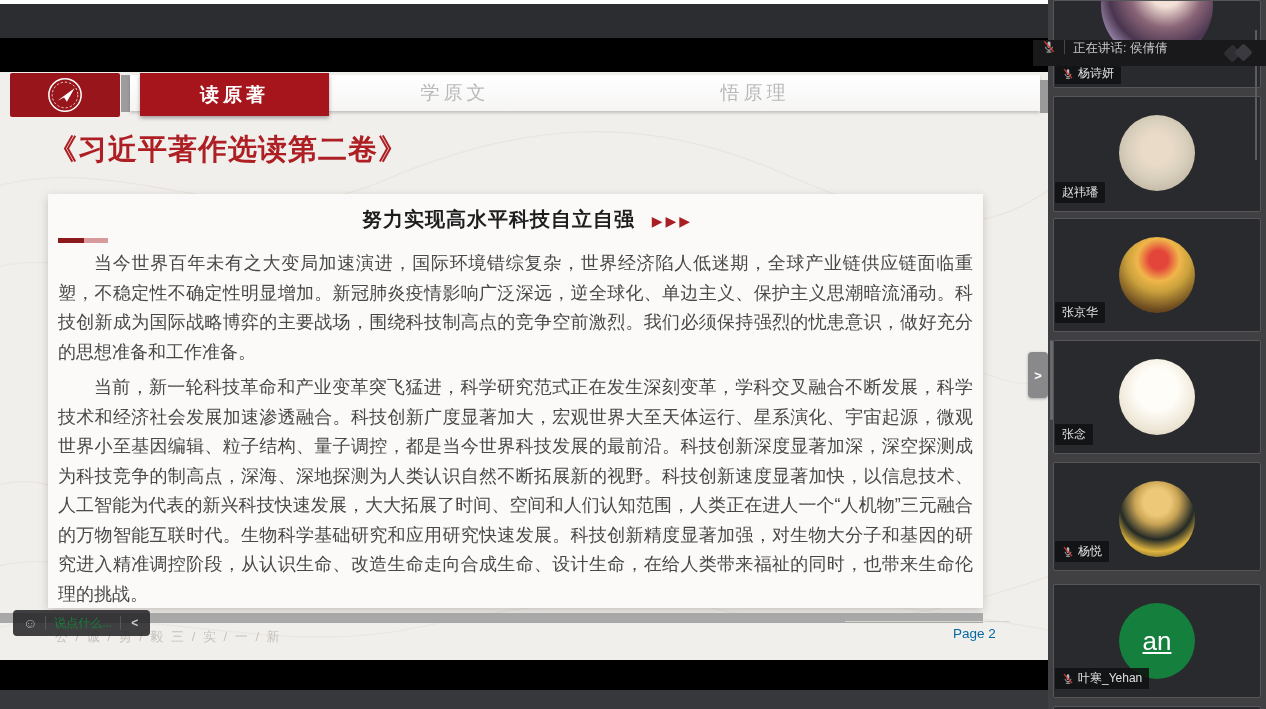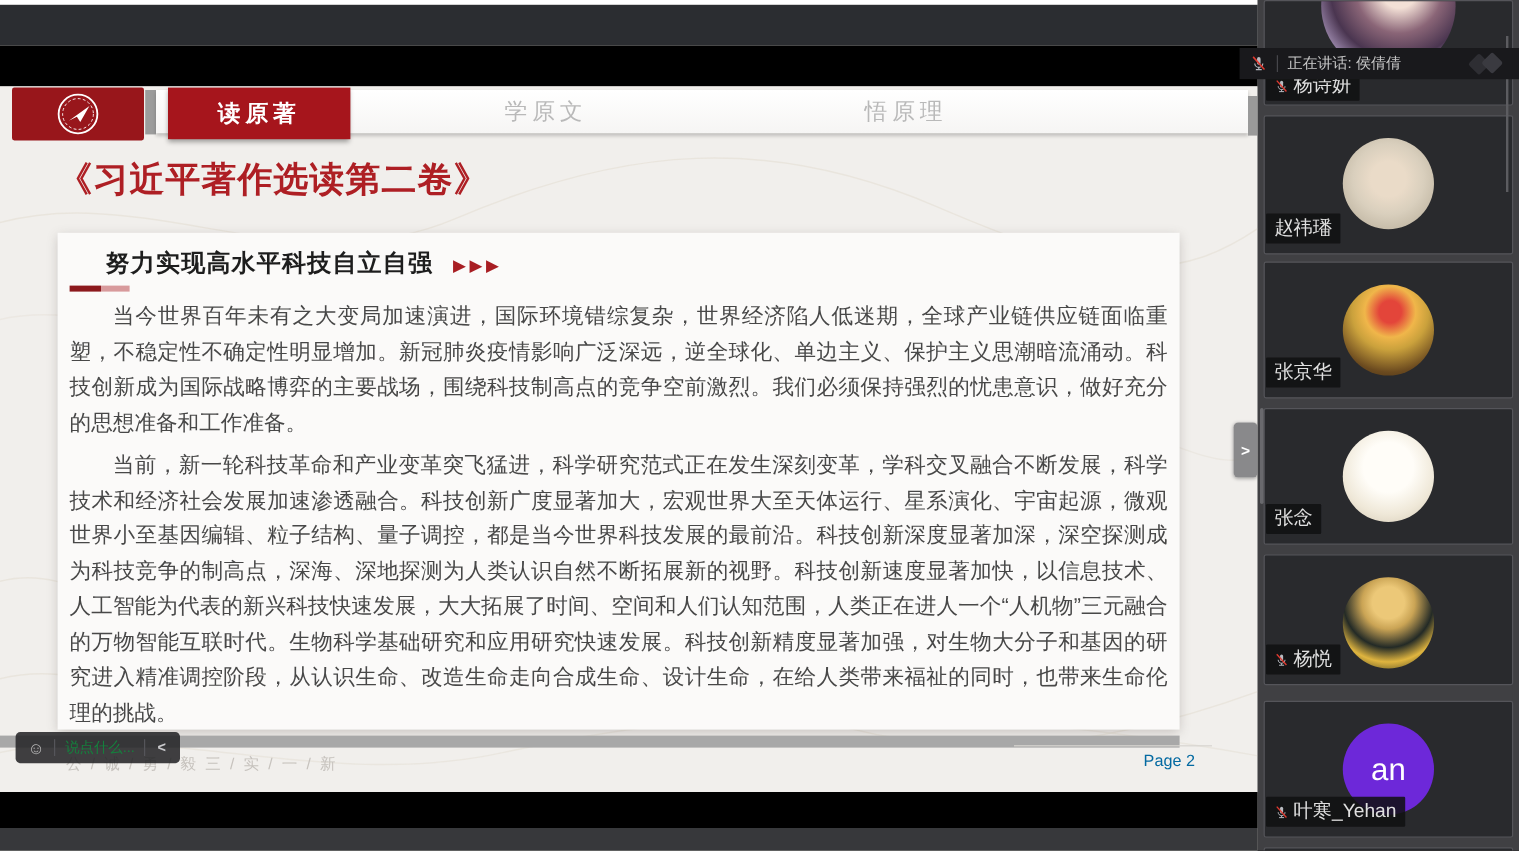--- a/index.html
+++ b/index.html
@@ -22,31 +22,31 @@
   
   .logo-block { position:absolute; left:10px; top:1px; width:110px; height:44px; background:#98161b; border-radius:2px;
                 display:flex; align-items:center; justify-content:center; }
   .emblem { width:38px; height:38px; }
   .strip-l { position:absolute; left:121px; top:3px; width:9px; height:37px; background:#9c9c9c; }
   .tab-white { position:absolute; left:130px; top:3px; width:910px; height:36px;
                background:linear-gradient(180deg,#ffffff,#f6f5f4); box-shadow:0 2px 3px rgba(0,0,0,.20); }
   .strip-r { position:absolute; left:1040px; top:8px; width:8px; height:33px; background:#9a9a9a; }
   .tab { position:absolute; display:flex; align-items:center; justify-content:center;
          font-size:19px; letter-spacing:4px; color:#b9b9b9; cursor:default; }
-  .tab.active { left:140px; top:1px; width:152px; height:43px; background:#a6151c; color:#ffffff; font-weight:bold;
+  .tab.active { left:140px; top:1px; width:189px; height:43px; background:#a6151c; color:#ffffff; font-weight:bold;
                 box-shadow:0 2px 4px rgba(0,0,0,.35); }
   .tab.t1 { left:380px; top:3px; width:150px; height:36px; }
   .tab.t2 { left:680px; top:3px; width:150px; height:36px; }
 
   .slide-title { position:absolute; left:48px; top:58px; font-size:29px; font-weight:bold; color:#ae1f24; letter-spacing:1px; }
 
   
   .card { position:absolute; left:48px; top:122px; width:935px; height:414px; background:#fbfaf9;
           box-shadow:0 3px 9px rgba(90,80,75,.28); overflow:hidden; }
-  .card-heading { padding:12px 16px 0 40px; font-size:20px; font-weight:bold; color:#1d1d1d; letter-spacing:1px; }
+  .card-heading { padding:12px 16px 0 40px; font-size:20px; font-weight:bold; color:#1d1d1d; letter-spacing:1px;text-align:center; }
   .card-heading .arrows { color:#a81e23; font-size:14px; letter-spacing:3px; margin-left:10px; }
   .underline { margin:5px 0 0 10px; width:50px; height:5px;
                background:linear-gradient(90deg,#8c191d 0 52%,#d89a9c 52% 100%); }
   .card p { margin:6px 10px 0; font-size:18px; line-height:29.5px; color:#484848; text-align:justify; text-indent:2em; }
 
   .gray-strip { position:absolute; left:0; top:541px; width:983px; height:10px; background:#a8a8a8; }
   .motto { position:absolute; left:55px; top:556px; font-size:13px; color:#c6c2bd; letter-spacing:2px; }
   .page-line { position:absolute; left:845px; top:549px; width:165px; height:1px; background:#d8d5d0; }
   .page-label { position:absolute; left:953px; top:554px; font-size:13.5px; color:#0369a1; }
 
@@ -68,31 +68,31 @@
   .tile.partial { top:706px; height:40px; }
   .av { position:absolute; top:18px; left:50%; width:76px; height:76px; margin-left:-38px; border-radius:50%; }
   .av-big { width:112px; height:112px; top:-52px; margin-left:-56px; }
   .av-anime  { background:radial-gradient(circle at 58% 38%,#f3e0d6 0 16%,#8a6577 38%,#4a3550 60%,#b5a2c9 82%,#8d7aa6 100%); }
   .av-astro  { background:radial-gradient(circle at 50% 45%,#eadbc8 0 26%,#d9cfbd 52%,#b0a692 100%); }
   .av-monkey { background:radial-gradient(circle at 52% 30%,#e3453a 0 14%,#f0b64a 32%,#caa13c 48%,#6b4a1f 76%,#3c2a10 100%); }
   .av-cat    { background:radial-gradient(circle at 50% 40%,#fffdf8 0 35%,#efe8d8 66%,#cfc4ae 100%); }
   .av-blonde { background:radial-gradient(circle at 50% 28%,#ecc878 0 20%,#caa455 33%,#232a26 56%,#e0b53f 74%,#15201a 100%); }
   .av-blue   { background:#4a7ed0; display:flex; align-items:center; justify-content:center; color:#fff; font-size:26px; }
   .badge { position:absolute; left:1px; bottom:8px; display:flex; align-items:center; gap:4px;
-           background:rgba(16,16,18,.86); color:#e0e0e0; font-size:16px; padding:2px 7px; border-radius:1px; }
+           background:rgba(16,16,18,.86); color:#e0e0e0; font-size:12px; padding:2px 7px; border-radius:1px; }
   .tile.tall-clip .badge { bottom:3px; }
   .mic-ico { display:inline-block; width:12px; height:12px; }
   .mic-ico svg { width:100%; height:100%; display:block; }
   .mic-ico.l { width:14px; height:14px; }
   .sb-thumb-l { position:absolute; left:2px;  top:340px; width:3px; height:80px;  background:#69696d; border-radius:2px; }
   .sb-thumb-r { position:absolute; left:207px; top:30px; width:2px; height:130px; background:#5c5c60; }
 
   
   .speaking-bar { position:absolute; left:1033px; top:40px; width:233px; height:26px; z-index:9;
-                  background:#19191c; display:flex; align-items:center; gap:8px; padding:0 9px; }
+                  background:#19191c; display:flex; gap:8px; padding:0 9px; }
   .speaking-bar .vdiv { width:1px; height:14px; background:#46464b; }
   .speaking-bar .lbl { color:#c9c9c9; font-size:12.5px; white-space:nowrap; }
   .watermark { position:absolute; right:8px; top:4px; width:34px; height:18px; }
   .watermark i { position:absolute; width:13px; height:13px; transform:rotate(45deg); border-radius:2px; }
   .watermark i:first-child { left:2px; top:3px; background:#2e2e33; }
   .watermark i:last-child  { left:13px; top:2px; background:#3a3a40; }
 </style>
 </head>
 <body>
 
@@ -203,21 +203,21 @@
                 <path d="M4.2 7.8c0 2.1 1.7 3.8 3.8 3.8s3.8-1.7 3.8-3.8" fill="none" stroke="#b9bcc2" stroke-width="1.1"></path>
                 <line x1="8" y1="11.6" x2="8" y2="13.6" stroke="#b9bcc2" stroke-width="1.1"></line>
                 <line x1="5.2" y1="13.8" x2="10.8" y2="13.8" stroke="#b9bcc2" stroke-width="1.1"></line>
                 <line x1="2.6" y1="1.6" x2="13.4" y2="13.6" stroke="#e03a30" stroke-width="1.5"></line>
               </svg>
             </span>
             <span>杨悦</span>
           </div>
         </div>
         <div class="tile" style="top: 584px; height: 114px;">
-          <div class="av av-blue" style="background: #6d28d9;">an</div>
+          <div class="av av-blue" style="background: #15803d; text-decoration: underline;">an</div>
           <div class="badge">
             <span class="mic-ico">
               <svg viewBox="0 0 16 16" xmlns="http://www.w3.org/2000/svg">
                 <rect x="6.3" y="1.8" width="3.4" height="7.4" rx="1.7" fill="#b9bcc2"></rect>
                 <path d="M4.2 7.8c0 2.1 1.7 3.8 3.8 3.8s3.8-1.7 3.8-3.8" fill="none" stroke="#b9bcc2" stroke-width="1.1"></path>
                 <line x1="8" y1="11.6" x2="8" y2="13.6" stroke="#b9bcc2" stroke-width="1.1"></line>
                 <line x1="5.2" y1="13.8" x2="10.8" y2="13.8" stroke="#b9bcc2" stroke-width="1.1"></line>
                 <line x1="2.6" y1="1.6" x2="13.4" y2="13.6" stroke="#e03a30" stroke-width="1.5"></line>
               </svg>
             </span>

